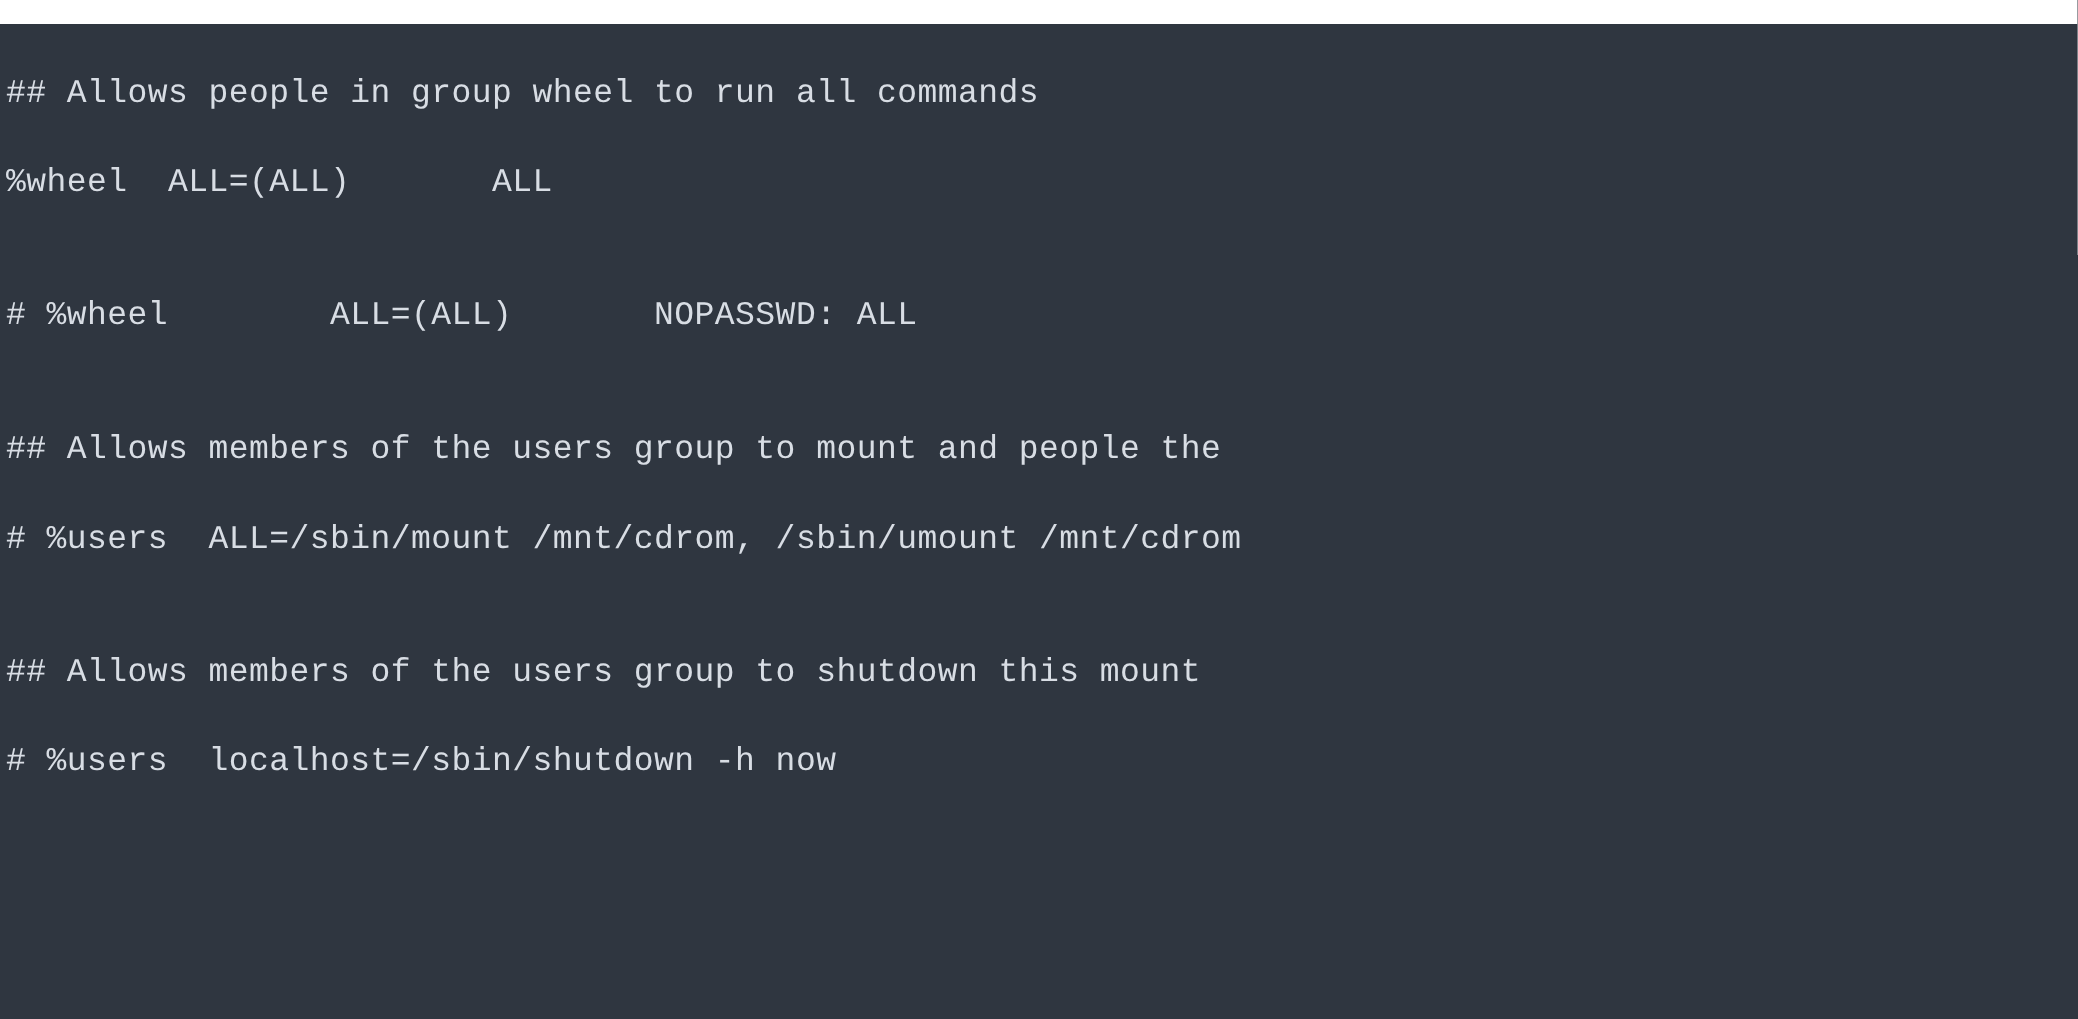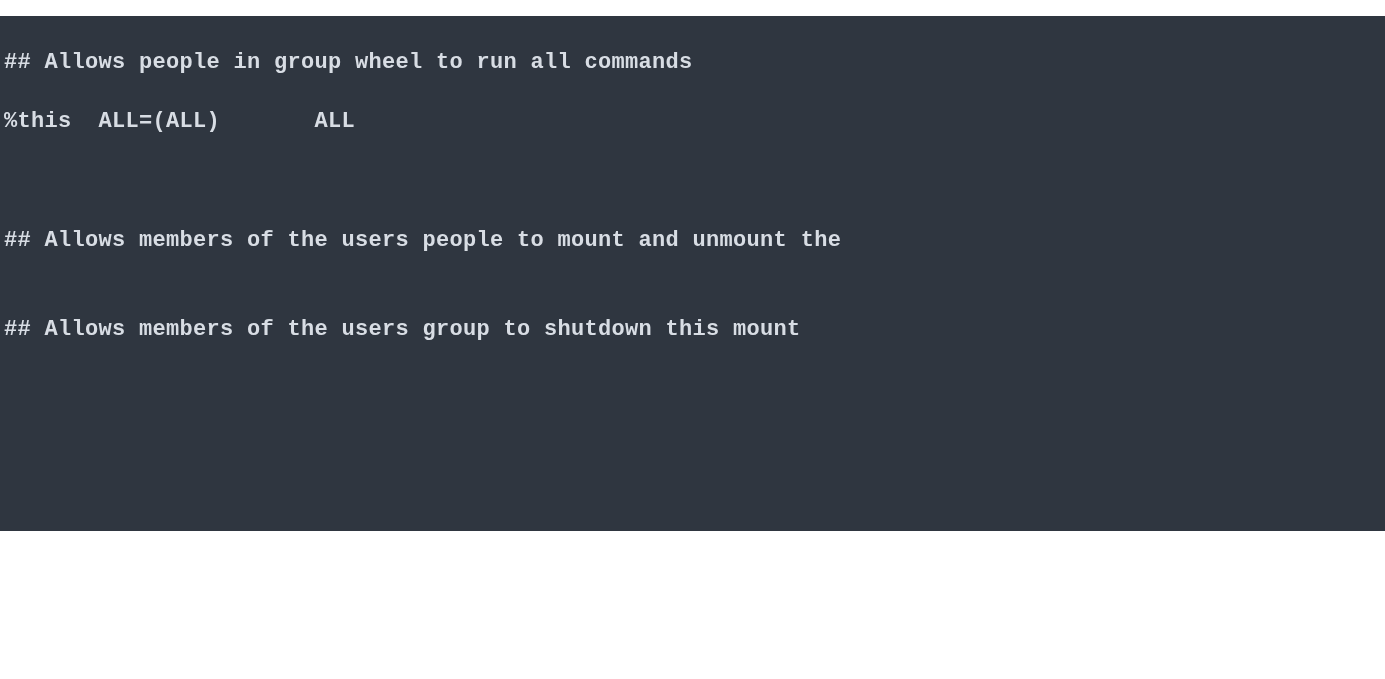--- a/index.html
+++ b/index.html
@@ -14,31 +14,34 @@
       background: #2f3640;
       color: #d8dde4;
       font-size: 22px;
       line-height: 1.35;
       padding: 2px 4px 8px 4px;
       margin-top: 16px;
       white-space: pre;
       letter-spacing: 0.3px;
       position: relative;
     }
-    .line { display: block; font-weight: bold; }
+    .line { display: block; }
   </style>
 </head>
 <body>
 
 <div class="terminal">
 <span class="line">## Allows people in group wheel to run all commands</span>
-<span class="line">%this  ALL=(ALL)       ALL</span>
+<span class="line">%wheel  ALL=(ALL)       ALL</span>
 <span class="line"></span>
+<span class="line"># %wheel        ALL=(ALL)       NOPASSWD: ALL</span>
 <span class="line"></span>
-<span class="line">## Allows members of the users people to mount and unmount the</span>
+<span class="line">## Allows members of the users group to mount and people the</span>
+<span class="line"># %users  ALL=/sbin/mount /mnt/cdrom, /sbin/umount /mnt/cdrom</span>
 <span class="line"></span>
 <span class="line">## Allows members of the users group to shutdown this mount</span>
+<span class="line"># %users  localhost=/sbin/shutdown -h now</span>
 <span class="line"></span>
 
 
 
 
 </div>
 
 </body></html>

